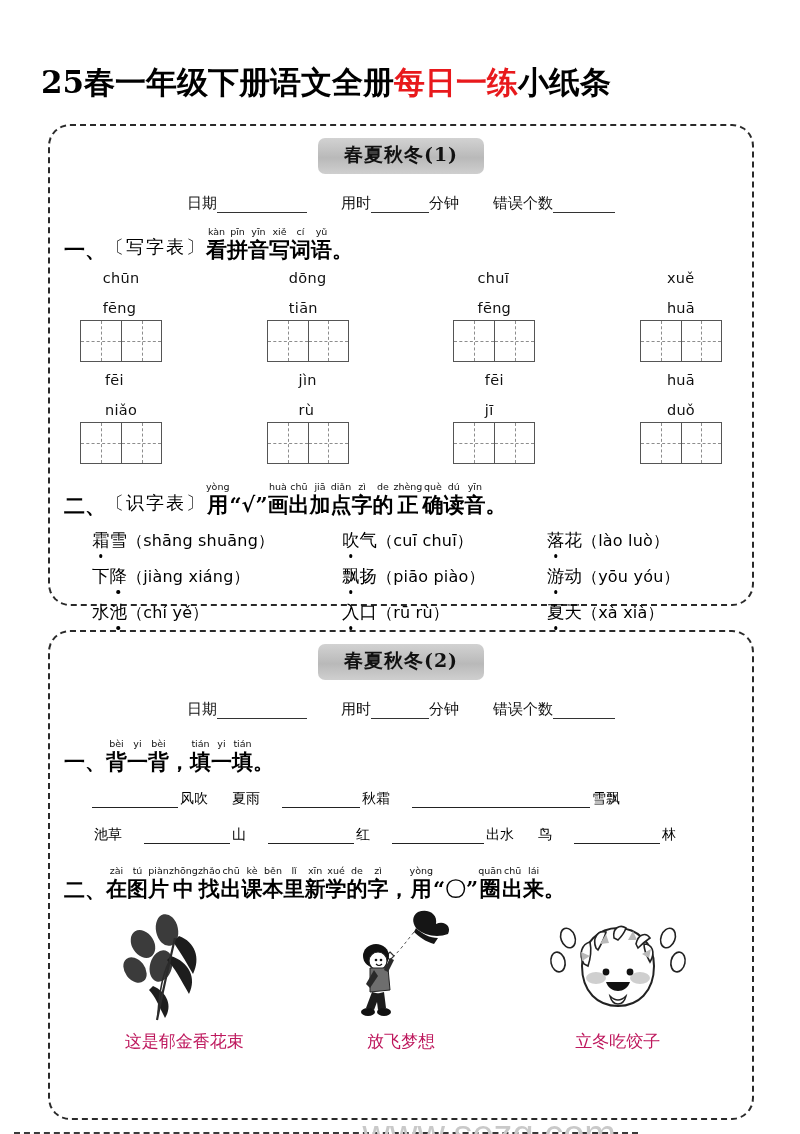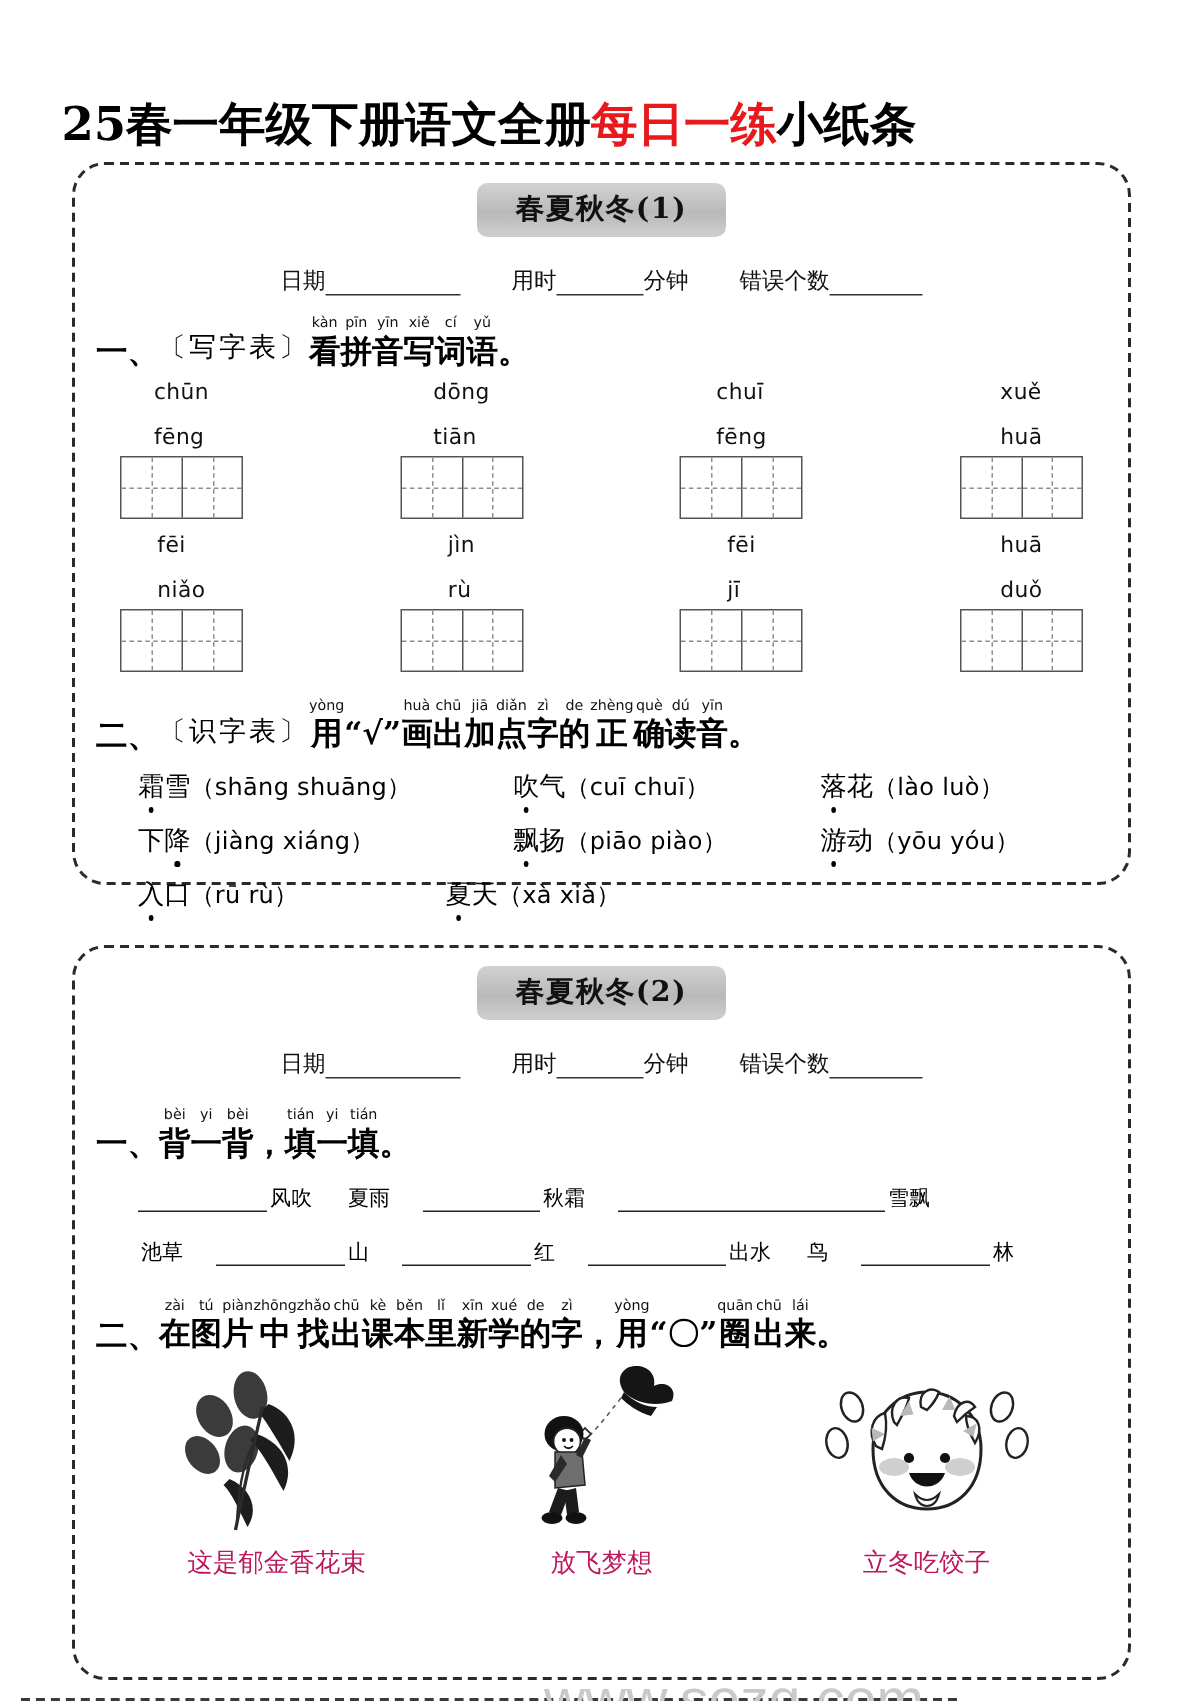--- a/index.html
+++ b/index.html
@@ -27,21 +27,21 @@
 
   
   .card {
     position: absolute;
     left: 48px;
     width: 706px;
     border: 2px dashed #2a2a2a;
     border-radius: 22px;
     background: #fff;
   }
-  #card1 { top: 72px; height: 482px; }
+  #card1 { top: 88px; height: 482px; }
   #card2 { top: 594px; height: 490px; }
 
   .card-head { text-align: center; margin-top: 12px; }
   .chip {
     display: inline-block;
     padding: 4px 26px 6px 26px;
     background: linear-gradient(180deg,#d2d2d2 0%,#b9b9b9 55%,#cfcfcf 100%);
     border-radius: 7px;
     font-family: "DejaVu Serif", serif;
     font-weight: bold;
@@ -433,20 +433,24 @@
         <div class="pron-item" style="width: 205px;">
           <span class="word"><span class="dotchar">飘</span><span>扬</span></span>
           <span class="rdg">（piāo piào）</span>
         </div>
         <div class="pron-item" style="width: auto;">
           <span class="word"><span class="dotchar">游</span><span>动</span></span>
           <span class="rdg">（yōu yóu）</span>
         </div>
       </div>
     <div class="pron-row" id="pron2">
+        <div class="pron-item" style="width: 250px;">
+          <span class="word"><span>水</span><span class="dotchar">池</span></span>
+          <span class="rdg">（chí yě）</span>
+        </div>
         <div class="pron-item" style="width: 205px;">
           <span class="word"><span class="dotchar">入</span><span>口</span></span>
           <span class="rdg">（rū rù）</span>
         </div>
         <div class="pron-item" style="width: auto;">
           <span class="word"><span class="dotchar">夏</span><span>天</span></span>
           <span class="rdg">（xà xià）</span>
         </div>
       </div>
   </div>

